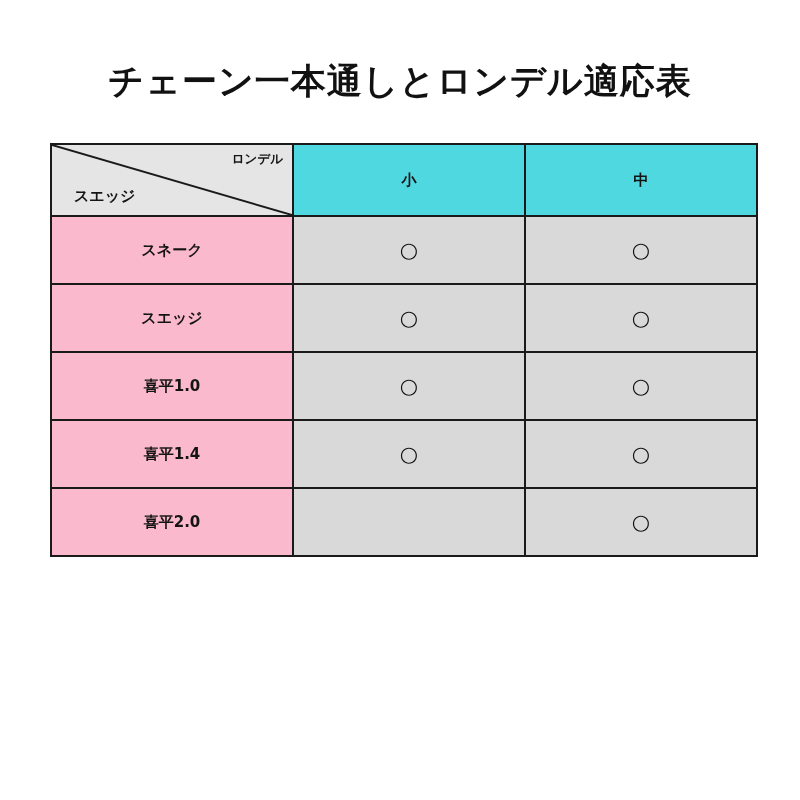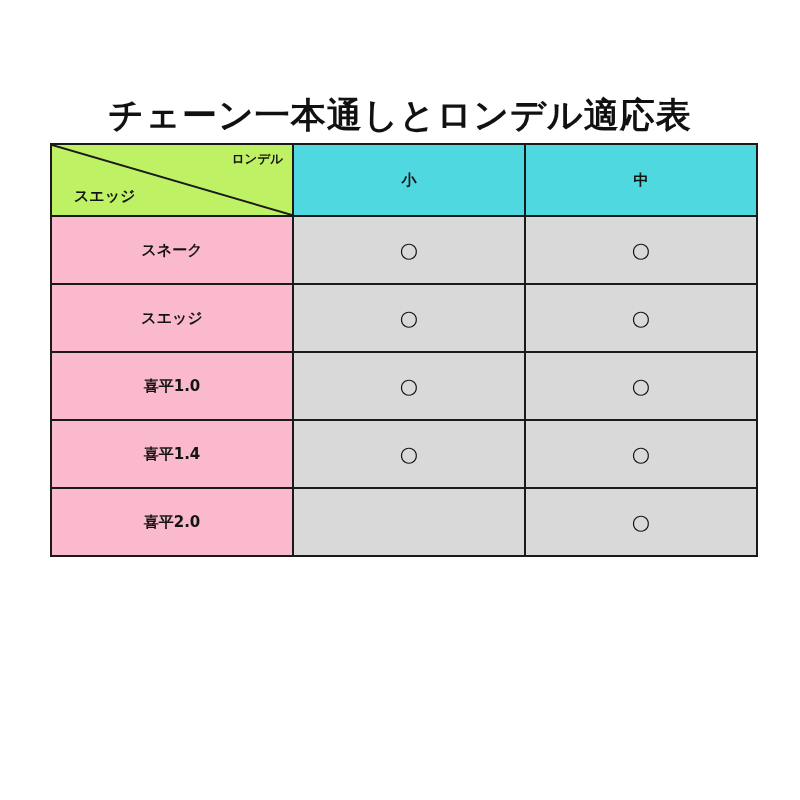--- a/index.html
+++ b/index.html
@@ -20,21 +20,20 @@
   .title {
     position: absolute;
     top: 58px;
     left: 0;
     width: 800px;
     text-align: center;
     font-size: 35px;
     font-weight: bold;
     letter-spacing: 1px;
     color: #111111;
-    margin-top: 34px;
   }
   .table-wrap {
     position: absolute;
     top: 143px;
     left: 50px;
     width: 700px;
   }
   table.matrix {
     border-collapse: collapse;
     table-layout: fixed;
@@ -45,21 +44,21 @@
     padding: 0;
     text-align: center;
     vertical-align: middle;
     font-size: 15px;
     font-weight: bold;
     color: #141414;
   }
   td.corner {
     width: 240px;
     height: 70px;
-    background: #bef264;
+    background: #e5e5e5;
     position: relative;
   }
   td.corner .diag {
     position: absolute;
     inset: 0;
     pointer-events: none;
   }
   td.corner .col-label {
     position: absolute;
     top: 6px;

